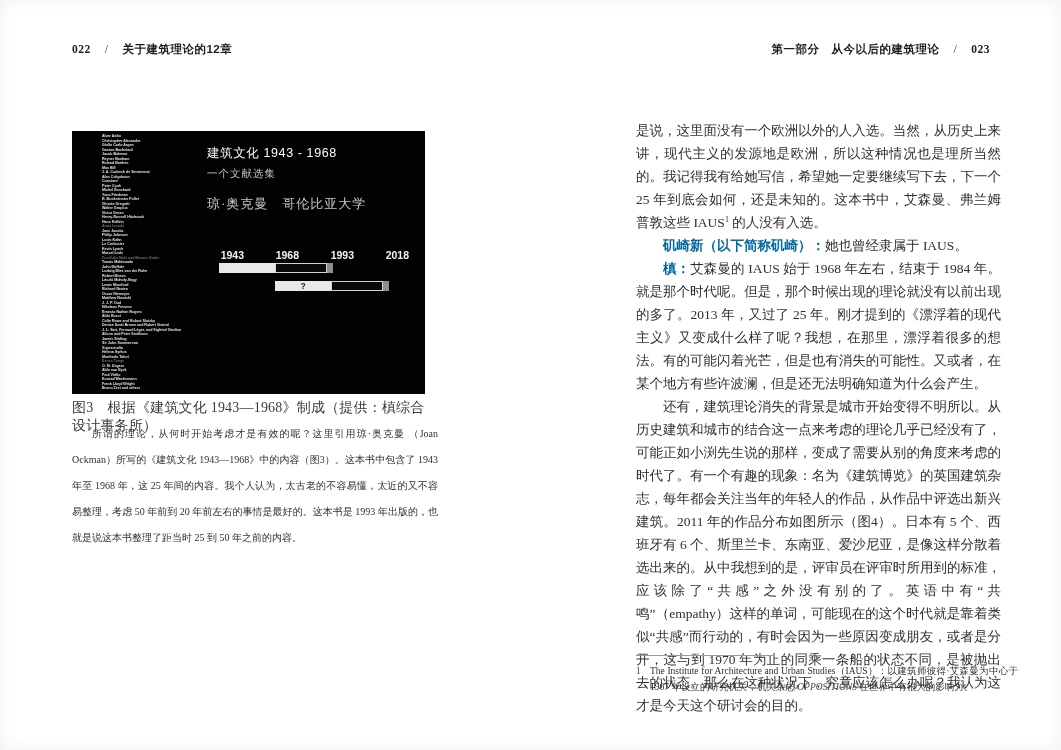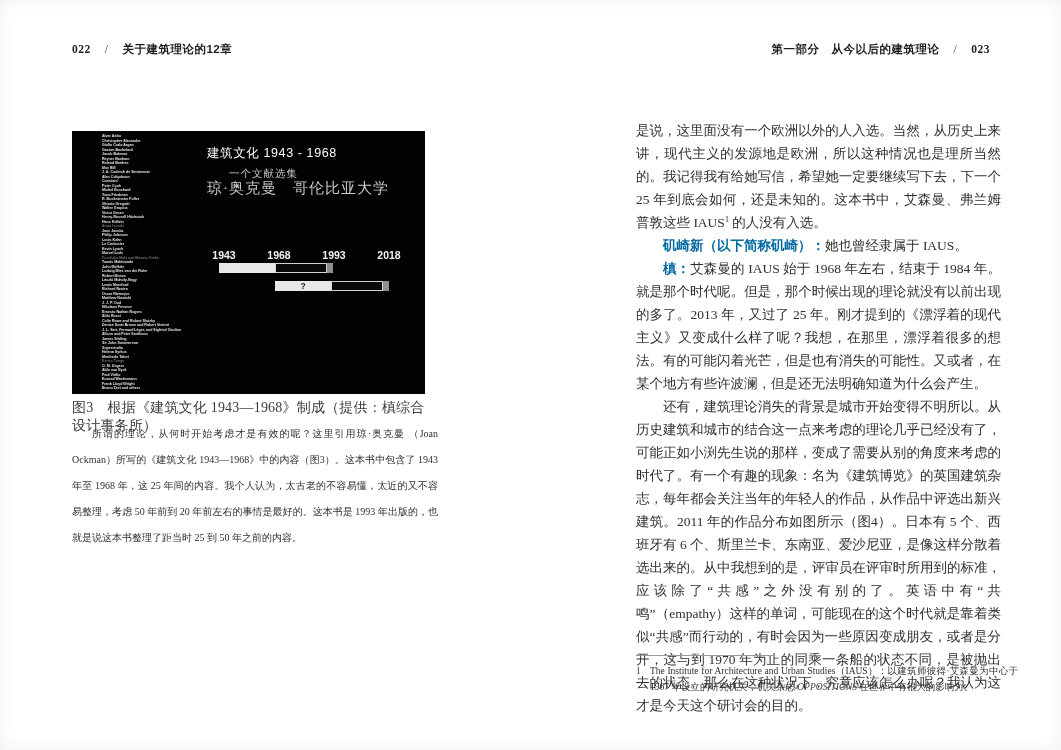--- a/index.html
+++ b/index.html
@@ -17,23 +17,23 @@
   .runhead-right{right:71px;}
   .runhead-right .part{margin-right:12px;}
   
   .figbox{position:absolute;left:72px;top:131px;width:353px;height:263px;background:#020202;}
   .namelist{position:absolute;left:30px;top:3px;width:110px;}
   .name{font-family:"Liberation Sans","DejaVu Sans",sans-serif;font-weight:bold;
         font-size:3.6px;line-height:4.5px;color:#e6e6e6;white-space:nowrap;}
   .name.dim{color:#6e6e6e;}
   .fig-title{position:absolute;left:135px;top:14px;font-family:"Liberation Sans","DejaVu Sans",sans-serif;
              font-weight:normal;font-size:12.5px;color:#fdfdfd;letter-spacing:.6px;}
-  .fig-sub{position:absolute;left:135px;top:36px;font-size:10.5px;color:#c9c9c9;letter-spacing:1px;margin-left:22px;}
-  .fig-byline{position:absolute;left:135px;top:48px;font-size:15px;color:#c9c9c9;letter-spacing:1px;}
-  .yr{position:absolute;top:118px;width:40px;text-align:center;
+  .fig-sub{position:absolute;left:135px;top:36px;font-size:10.5px;color:#c9c9c9;letter-spacing:1px;}
+  .fig-byline{position:absolute;left:135px;top:64px;font-size:13px;color:#c9c9c9;letter-spacing:1px;}
+  .yr{position:absolute;top:118px;width:40px;text-align:right;
       font-family:"Liberation Sans","DejaVu Sans",sans-serif;font-weight:bold;
       font-size:10.5px;color:#f2f2f2;}
   .bar{position:absolute;display:flex;height:10px;}
   .bar1{left:147px;top:132px;}
   .bar2{left:203px;top:150px;}
   .seg{box-sizing:border-box;height:10px;}
   .seg.light{width:56px;background:#e8e8e8;text-align:center;
              font-family:"Liberation Sans",sans-serif;font-weight:bold;
              font-size:8.5px;line-height:10px;color:#1a1a1a;}
   .seg.dark{width:52px;background:#0a0a0a;border:1px solid #d2d2d2;}

